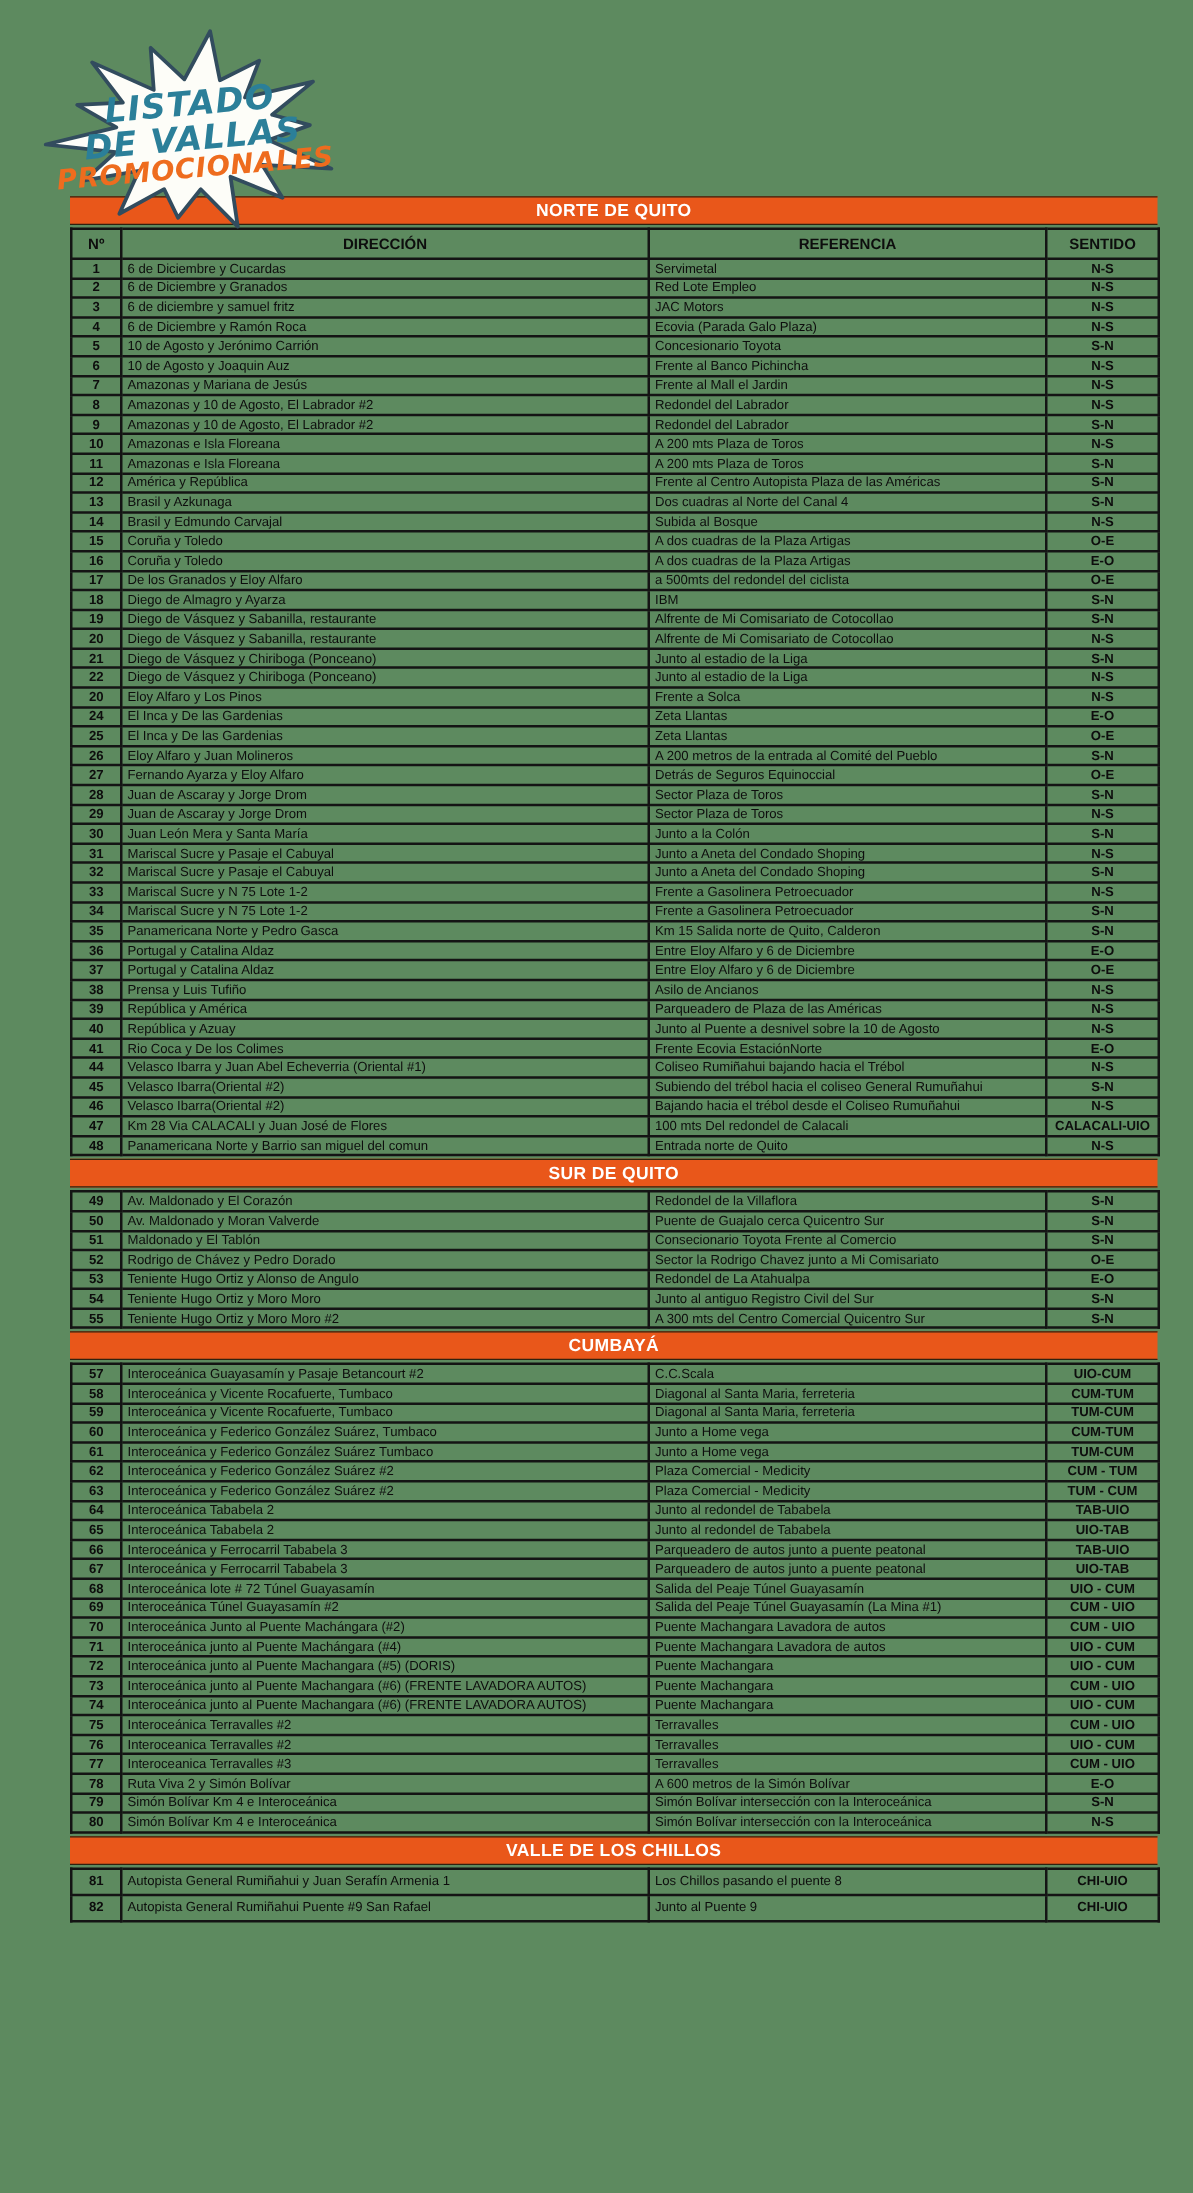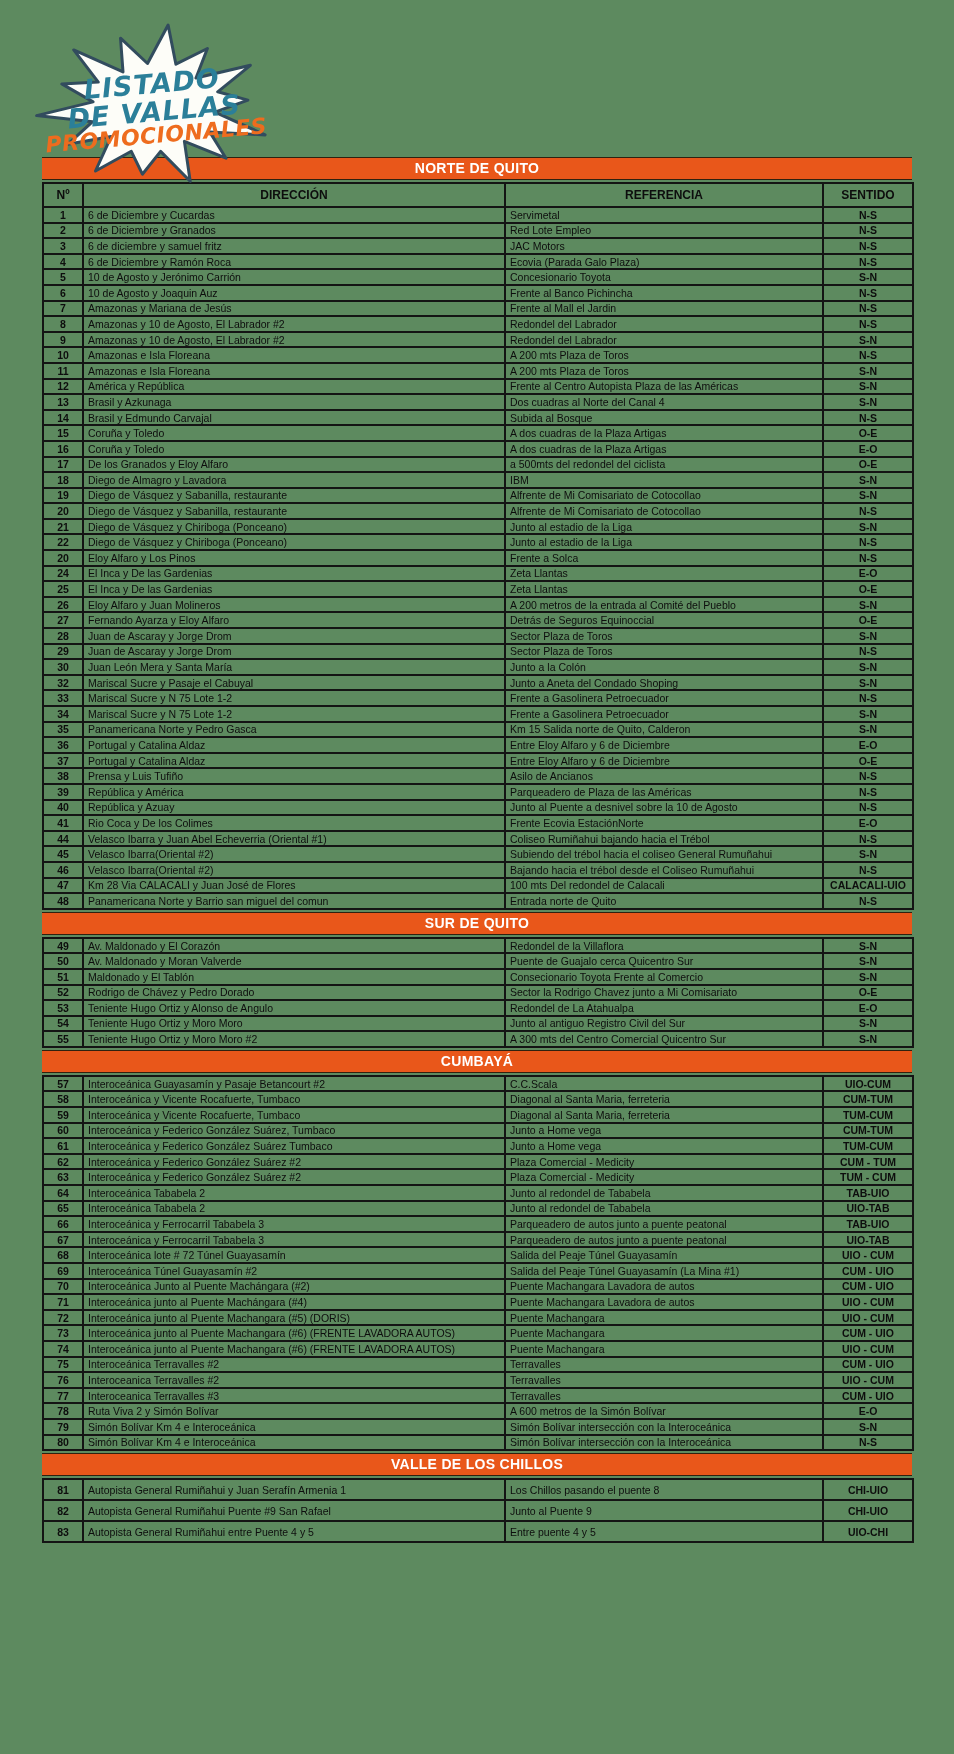--- a/index.html
+++ b/index.html
@@ -17,21 +17,21 @@
     display:flex;flex-direction:column;align-items:center;justify-content:center;
     transform:rotate(-5deg);text-align:center;pointer-events:none;
   }
   .badge-line{
     font-weight:800;font-style:italic;letter-spacing:1px;line-height:1.02;
     font-family:"DejaVu Sans", sans-serif;
   }
   .badge-line.l1,.badge-line.l2{color:#2b7f99;font-size:27px;}
   .badge-line.l3{color:#ee6c1e;font-size:22px;letter-spacing:.5px;}
   
-  .sheet{position:absolute;left:42px;top:155px;width:870px;z-index:1;}
+  .sheet{position:absolute;left:56px;top:155px;width:870px;z-index:1;}
   .section-bar{
     background:#e9571a;color:#ffffff;font-weight:700;font-size:14px;
     text-align:center;line-height:21px;height:21px;margin:2px 0;
     border-top:1px solid #30220f;border-bottom:1px solid #30220f;
     letter-spacing:.3px;
   }
   table.grid{border-collapse:collapse;table-layout:fixed;width:870px;border-radius:16px;}
   table.grid td, table.grid th{
     border:2px solid #141414;overflow:hidden;white-space:nowrap;
     padding:0 4px;font-size:10.5px;
@@ -174,21 +174,21 @@
           <td class="sen">E-O</td>
         </tr>
         <tr>
           <td class="num">17</td>
           <td class="dir">De los Granados y Eloy Alfaro</td>
           <td class="ref">a 500mts del redondel del ciclista</td>
           <td class="sen">O-E</td>
         </tr>
         <tr>
           <td class="num">18</td>
-          <td class="dir">Diego de Almagro y Lavadora</td>
+          <td class="dir">Diego de Almagro y Ayarza</td>
           <td class="ref">IBM</td>
           <td class="sen">S-N</td>
         </tr>
         <tr>
           <td class="num">19</td>
           <td class="dir">Diego de Vásquez y Sabanilla, restaurante</td>
           <td class="ref">Alfrente de Mi Comisariato de Cotocollao</td>
           <td class="sen">S-N</td>
         </tr>
         <tr>
@@ -249,20 +249,26 @@
           <td class="num">29</td>
           <td class="dir">Juan de Ascaray y Jorge Drom</td>
           <td class="ref">Sector Plaza de Toros</td>
           <td class="sen">N-S</td>
         </tr>
         <tr>
           <td class="num">30</td>
           <td class="dir">Juan León Mera y Santa María</td>
           <td class="ref">Junto a la Colón</td>
           <td class="sen">S-N</td>
+        </tr>
+        <tr>
+          <td class="num">31</td>
+          <td class="dir">Mariscal Sucre y Pasaje el Cabuyal</td>
+          <td class="ref">Junto a Aneta del Condado Shoping</td>
+          <td class="sen">N-S</td>
         </tr>
         <tr>
           <td class="num">32</td>
           <td class="dir">Mariscal Sucre y Pasaje el Cabuyal</td>
           <td class="ref">Junto a Aneta del Condado Shoping</td>
           <td class="sen">S-N</td>
         </tr>
         <tr>
           <td class="num">33</td>
           <td class="dir">Mariscal Sucre y N 75  Lote 1-2</td>
@@ -571,21 +577,15 @@
           <td class="dir">Autopista General  Rumiñahui y Juan Serafín Armenia 1</td>
           <td class="ref">Los Chillos pasando el puente 8</td>
           <td class="sen">CHI-UIO</td>
         </tr>
         <tr>
           <td class="num">82</td>
           <td class="dir">Autopista General  Rumiñahui  Puente #9 San Rafael</td>
           <td class="ref">Junto al  Puente 9</td>
           <td class="sen">CHI-UIO</td>
         </tr>
-        <tr>
-          <td class="num">83</td>
-          <td class="dir">Autopista General  Rumiñahui entre Puente 4 y 5</td>
-          <td class="ref">Entre puente 4 y 5</td>
-          <td class="sen">UIO-CHI</td>
-        </tr>
       </tbody>
     </table>
   </div>
 
 </body></html>

